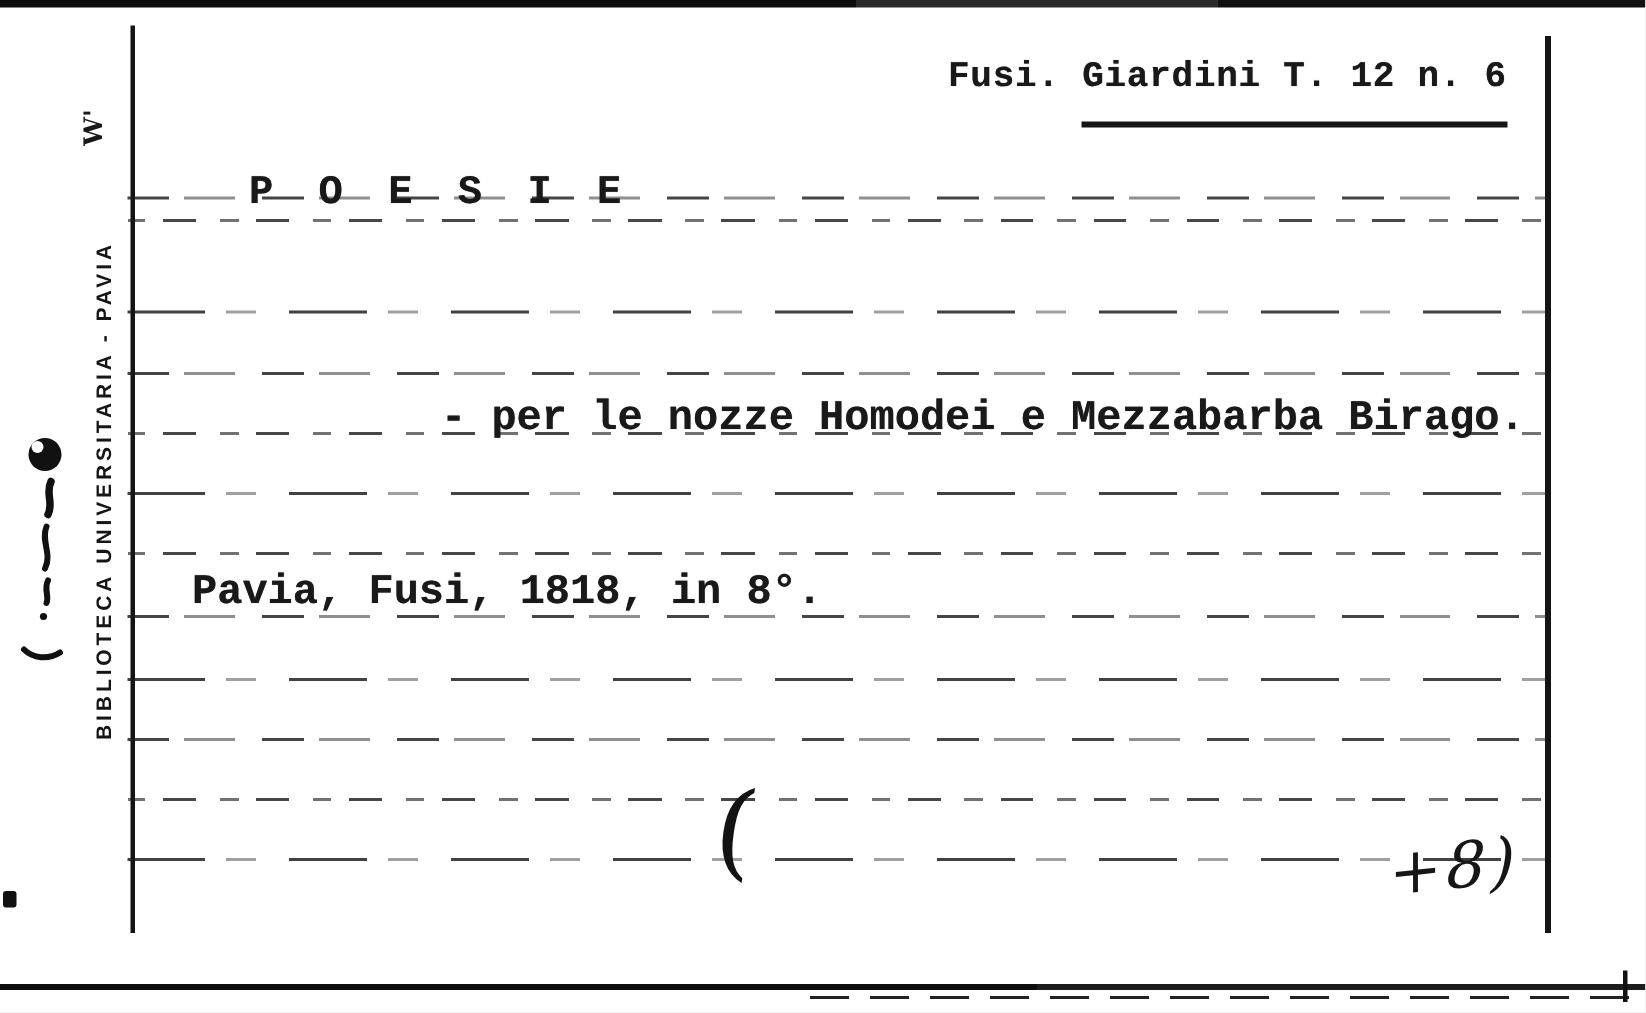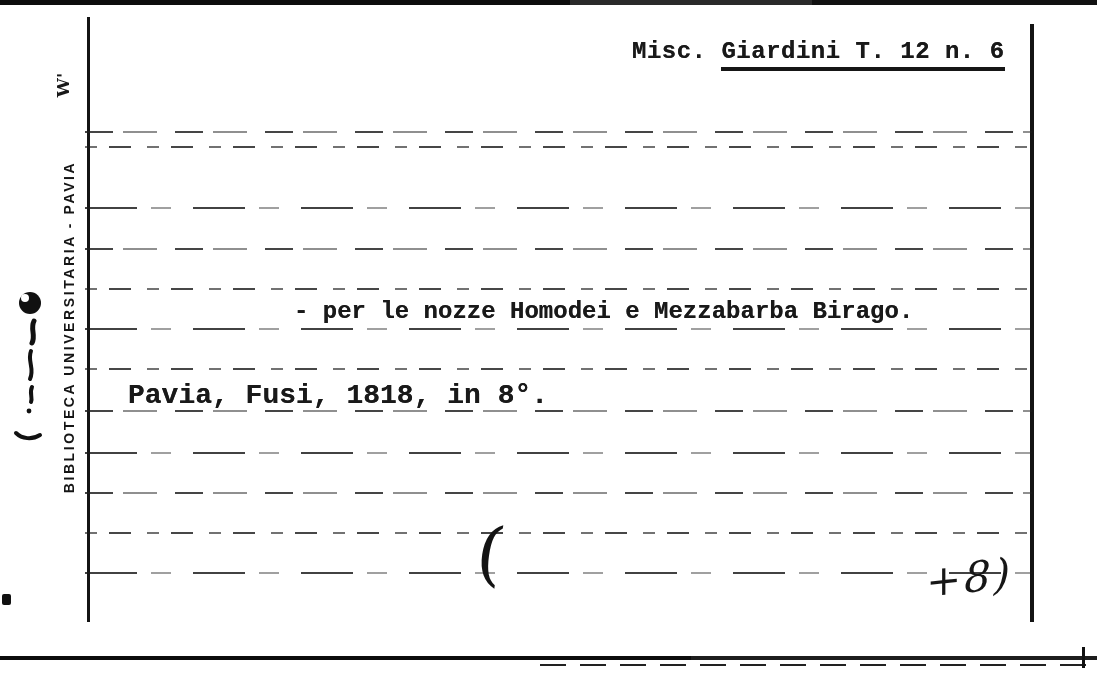--- a/index.html
+++ b/index.html
@@ -21,23 +21,23 @@
     background:repeating-linear-gradient(90deg,#222 0 26px,transparent 26px 40px);}
   
   .rule{position:absolute;left:85px;width:947px;height:2px;opacity:.82;}
   .ra{background:repeating-linear-gradient(90deg,#1c1c1c 0 28px,transparent 28px 38px,rgba(28,28,28,.6) 38px 72px,transparent 72px 90px);}
   .rb{background:repeating-linear-gradient(90deg,rgba(25,25,25,.75) 0 12px,transparent 12px 24px,#1e1e1e 24px 46px,transparent 46px 62px);}
   .rc{background:repeating-linear-gradient(90deg,#181818 0 52px,transparent 52px 66px,rgba(24,24,24,.5) 66px 86px,transparent 86px 108px);}
   
   .tw{position:absolute;font-weight:700;white-space:nowrap;
     text-shadow:0 0 .5px rgba(20,20,20,.8);}
   .shelfmark{left:632px;top:38px;font-size:24px;letter-spacing:.5px;}
-  .shelfmark .u{border-bottom:4px solid #161616;padding-bottom:2px;}
+  .shelfmark .u{border-bottom:4px solid #161616;padding-bottom:16px;}
   .title{left:166px;top:114px;font-size:27px;letter-spacing:7px;}
-  .dedication{left:294px;top:264px;font-size:24px;margin-top:34px;}
+  .dedication{left:294px;top:264px;font-size:28px;}
   .imprint{left:128px;top:380px;font-size:28px;}
   
   .stamp{position:absolute;left:69px;top:327px;
     transform:translate(-50%,-50%) rotate(-90deg);
     font-family:"Liberation Sans","DejaVu Sans",sans-serif;
     font-weight:700;font-size:14px;letter-spacing:2.6px;white-space:nowrap;
     color:#151515;}
   .w-mark{position:absolute;left:63px;top:85px;
     transform:translate(-50%,-50%) rotate(-90deg);
     font-family:"DejaVu Serif",serif;font-weight:700;font-size:17px;
@@ -71,22 +71,23 @@
   <div class="rule ra" style="top:248px"></div>
   <div class="rule rb" style="top:288px"></div>
   <div class="rule rc" style="top:328px"></div>
   <div class="rule rb" style="top:368px"></div>
   <div class="rule ra" style="top:410px"></div>
   <div class="rule rc" style="top:452px"></div>
   <div class="rule ra" style="top:492px"></div>
   <div class="rule rb" style="top:532px"></div>
   <div class="rule rc" style="top:572px"></div>
 
-  <div class="tw shelfmark"><span>Misc. </span><span class="u">Giardini T. 12 n. 6</span></div>
+  <div class="tw shelfmark"><span>Fusi. </span><span class="u">Giardini T. 12 n. 6</span></div>
 
+  <div class="tw title">P O E S I E</div>
 
   <div class="tw dedication">- per le nozze Homodei e Mezzabarba Birago.</div>
 
   <div class="tw imprint">Pavia, Fusi, 1818, in 8°.</div>
 
   <div class="stamp">BIBLIOTECA UNIVERSITARIA - PAVIA</div>
   <div class="w-mark">W'</div>
 
   <svg class="scrawl" width="48" height="165" viewBox="0 0 48 165">
     <circle cx="24" cy="20" r="11" fill="#111"></circle>

